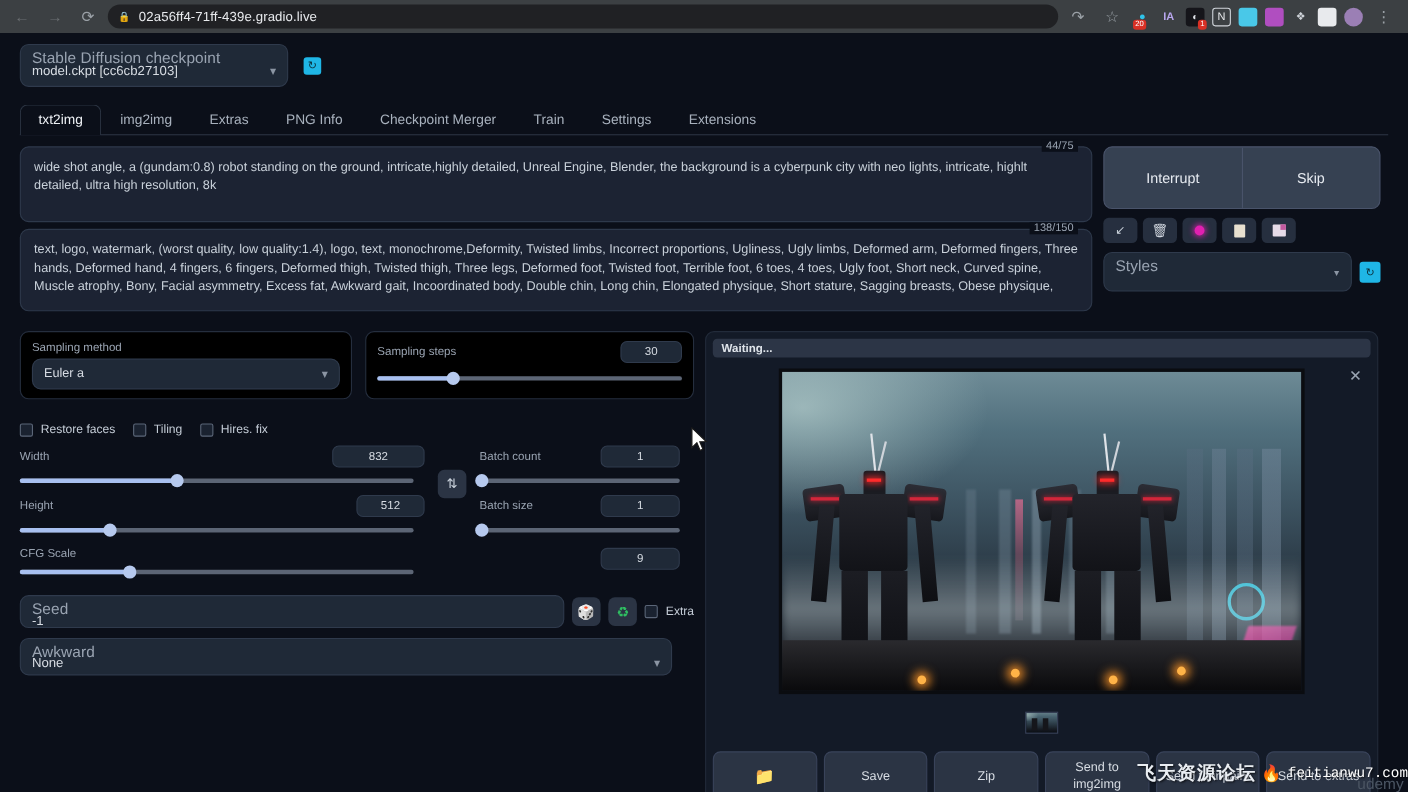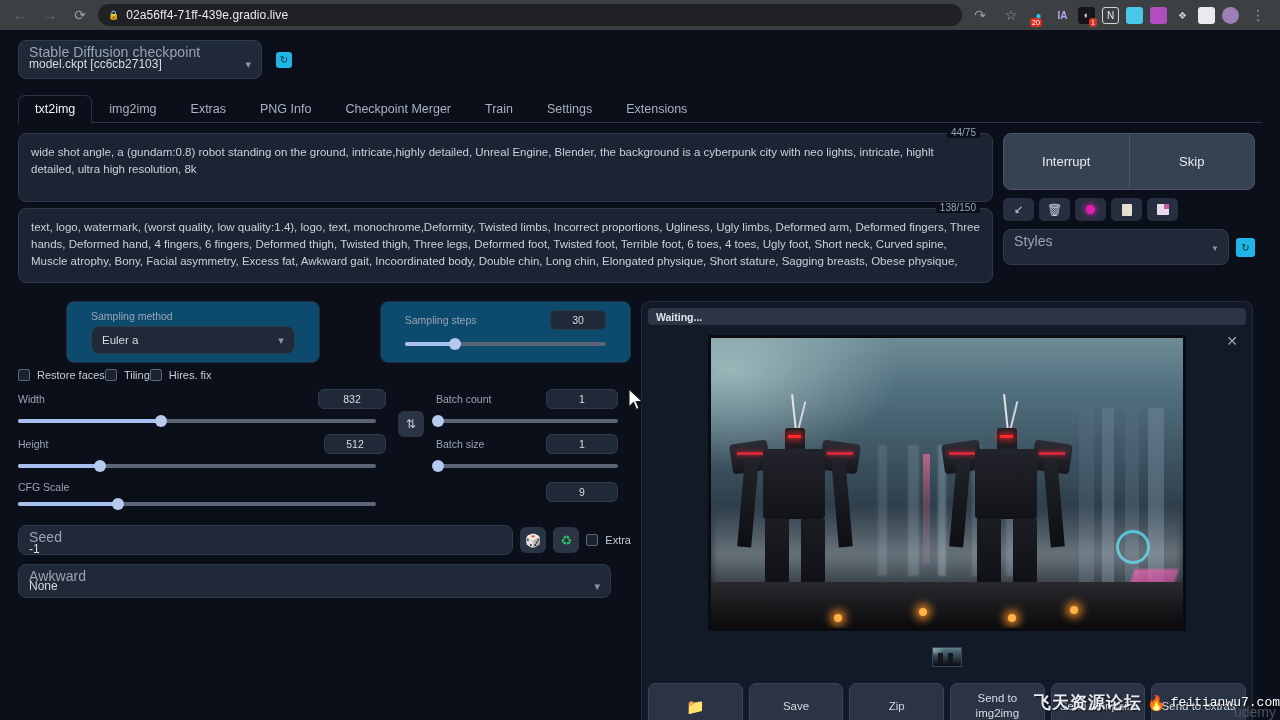--- a/index.html
+++ b/index.html
@@ -124,23 +124,22 @@
 
   .styles-row { display: flex; align-items: flex-end; gap: 7px; margin-top: 8px; }
   .styles-box { flex: 1; height: 36px; padding: 2px 10px 6px 10px; }
   .styles-caret { position: absolute; right: 9px; bottom: 11px; color: #8b95a3; font-size: 8px; }
   .refresh-sq.big { width: 19px; height: 19px; margin-bottom: 8px; }
 
   
   .settings-wrap { display: flex; gap: 10px; margin-top: 12px; }
   .settings-left { width: 613px; }
   .panel {
-    background: #0c4a6e; border: 1px solid #252e3e; border-radius: 8px;
-    padding: 8px 24px;
-    margin-left: 48px;
+    background: #000000; border: 1px solid #252e3e; border-radius: 8px;
+    padding: 8px 10px;
   }
   .row { display: flex; gap: 12px; }
 
   .lbl { font-size: 10.5px; color: #9aa4b2; margin-bottom: 4px; }
 
   .select-box {
     background: #1f2937; border: 1px solid #2f3a4c; border-radius: 8px;
     height: 28px; display: flex; align-items: center; padding: 0 10px;
     font-size: 11.5px; color: #d7dce3;
   }
@@ -151,21 +150,21 @@
   .thumb {
     position: absolute; width: 12px; height: 12px; border-radius: 50%;
     background: #b6c9ee; transform: translateX(-6px);
   }
   .numbox {
     background: #1f2937; border: 1px solid #2f3a4c; border-radius: 6px;
     height: 20px; display: flex; align-items: center; justify-content: center;
     font-size: 10.5px; color: #d7dce3;
   }
 
-  .chk-row { display: flex; align-items: center; margin-top: 6px; }
+  .chk-row { display: flex; align-items: center; gap: 16px; margin-top: 22px; }
   .chk { display: flex; align-items: center; gap: 7px; font-size: 11px; color: #c4ccd6; }
   .chkbox { width: 12px; height: 12px; border: 1px solid #5b6678; border-radius: 2px; background: #1a2230; }
 
   .swap-btn {
     width: 26px; height: 26px; border-radius: 6px; background: #2b3444;
     display: flex; align-items: center; justify-content: center;
     font-size: 12px; color: #c9d1da;
   }
 
   .seed-box { flex: 1; height: 30px; padding: 13px 10px 5px 10px; }
@@ -430,21 +429,21 @@
           <span class="chkbox"></span>
           <span>Hires. fix</span>
         </label>
       </div>
 
       <div class="row" style="margin-top:8px;align-items:flex-start">
         <div style="width:368px">
 
           <div style="display:flex;align-items:center">
             <div class="lbl" style="margin:0">Width</div>
-            <div class="numbox" style="width:68px;margin-left:auto">832</div>
+            <div class="numbox" style="width:84px;margin-left:auto">832</div>
           </div>
           <div class="slider" style="margin-top:5px;width:358px">
             <div class="track"></div>
             <div class="fill" style="width: 40%;"></div>
             <div class="thumb" style="left: 40%;"></div>
           </div>
 
           <div style="display:flex;align-items:center;margin-top:6px">
             <div class="lbl" style="margin:0">Height</div>
             <div class="numbox" style="width:62px;margin-left:auto">512</div>

